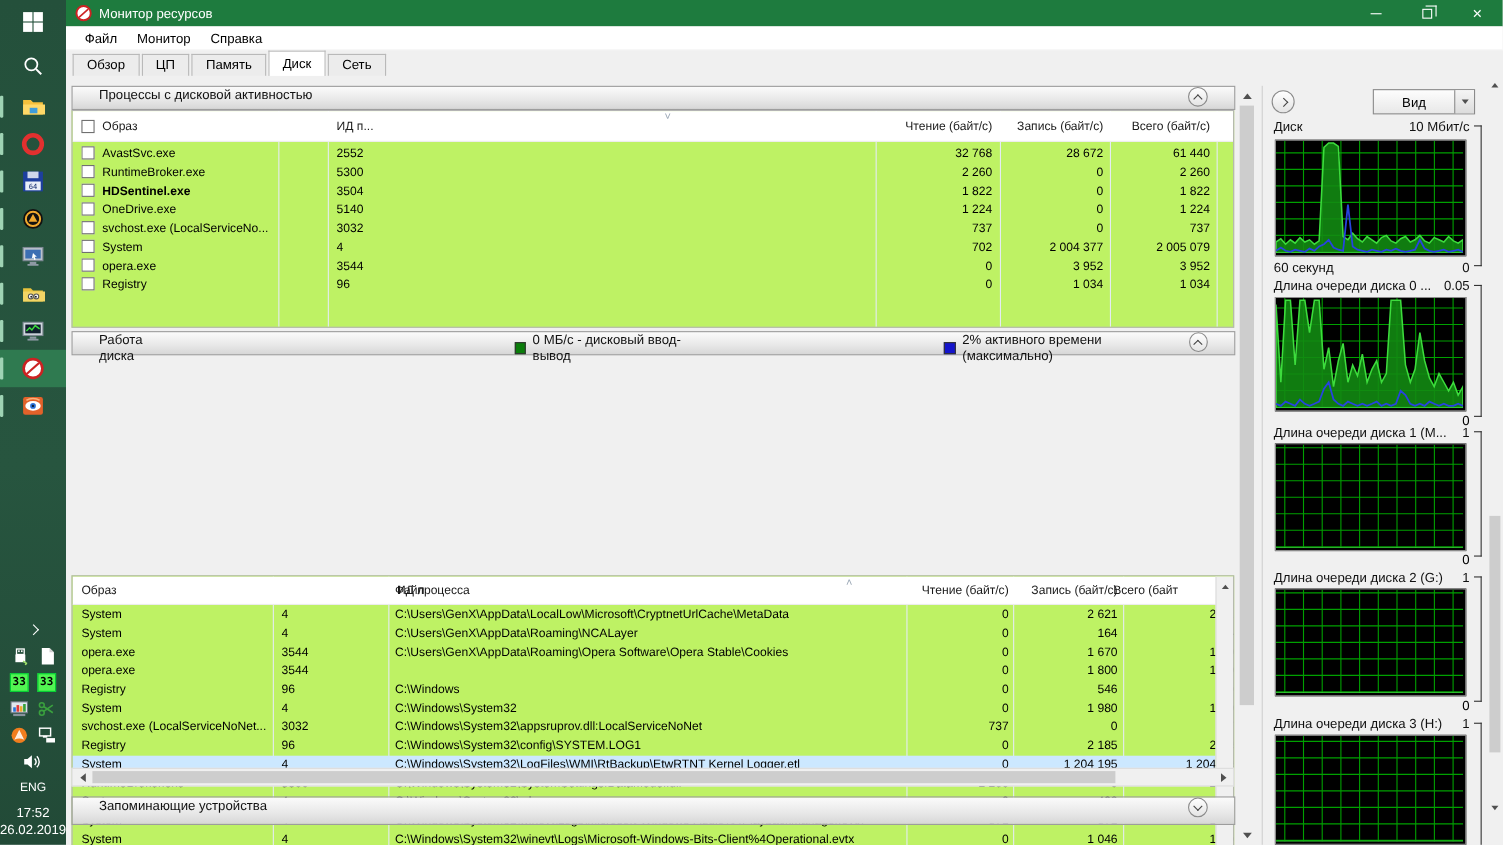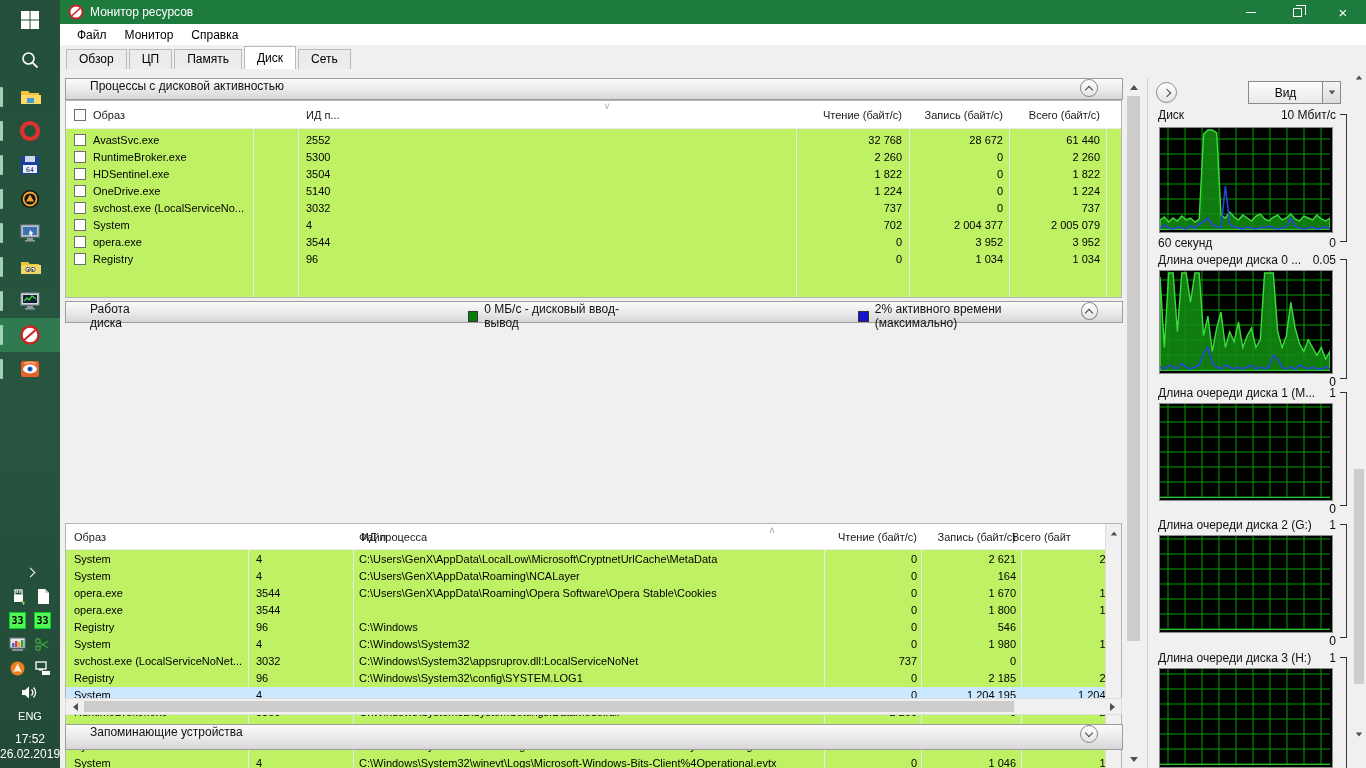--- a/index.html
+++ b/index.html
@@ -318,21 +318,21 @@
      <span class="tcell r" style="left:949px; width:85px;">61 440</span>
    </div>
         <div class="trow" style="top:48px;">
      <span class="tcell" style="left:8px; width:176px;"><span class="cbx"></span>RuntimeBroker.exe</span>
      <span class="tcell" style="left:240px; width:60px;">5300</span>
      <span class="tcell r" style="left:736px; width:100px;">2 260</span>
      <span class="tcell r" style="left:849px; width:88px;">0</span>
      <span class="tcell r" style="left:949px; width:85px;">2 260</span>
    </div>
         <div class="trow" style="top:65px;">
-     <span class="tcell" style="left:8px; width:176px;"><span class="cbx"></span>HDSentinel.exe</span>
+     <span class="tcell" style="left:8px; width:176px;font-weight:bold;"><span class="cbx"></span>HDSentinel.exe</span>
      <span class="tcell" style="left:240px; width:60px;">3504</span>
      <span class="tcell r" style="left:736px; width:100px;">1 822</span>
      <span class="tcell r" style="left:849px; width:88px;">0</span>
      <span class="tcell r" style="left:949px; width:85px;">1 822</span>
    </div>
         <div class="trow" style="top:82px;">
      <span class="tcell" style="left:8px; width:176px;"><span class="cbx"></span>OneDrive.exe</span>
      <span class="tcell" style="left:240px; width:60px;">5140</span>
      <span class="tcell r" style="left:736px; width:100px;">1 224</span>
      <span class="tcell r" style="left:849px; width:88px;">0</span>
@@ -461,20 +461,21 @@
      <span class="tcell" style="left:8px; width:172px;">Registry</span>
      <span class="tcell" style="left:190px; width:92px;">96</span>
      <span class="tcell" style="left:293px; width:460px;">C:\Windows\System32\config\SYSTEM.LOG1</span>
      <span class="tcell r" style="left:763px; width:88px;">0</span>
      <span class="tcell r" style="left:860px; width:90px;">2 185</span>
      <span class="tcell r" style="left:963px; width:98px;">2 185</span>
    </div>
         <div class="trow sel" style="top:163px; right:16px;">
      <span class="tcell" style="left:8px; width:172px;">System</span>
      <span class="tcell" style="left:190px; width:92px;">4</span>
+     <span class="tcell" style="left:293px; width:460px;">C:\Windows\System32\LogFiles\WMI\RtBackup\EtwRTNT Kernel Logger.etl</span>
      <span class="tcell r" style="left:763px; width:88px;">0</span>
      <span class="tcell r" style="left:860px; width:90px;">1 204 195</span>
      <span class="tcell r" style="left:963px; width:98px;">1 204 195</span>
    </div>
         <div class="trow" style="top:180px; right:16px;">
      <span class="tcell" style="left:8px; width:172px;">RuntimeBroker.exe</span>
      <span class="tcell" style="left:190px; width:92px;">5300</span>
      <span class="tcell" style="left:293px; width:460px;">C:\Windows\System32\SystemSettings.DataModel.dll</span>
      <span class="tcell r" style="left:763px; width:88px;">2 260</span>
      <span class="tcell r" style="left:860px; width:90px;">0</span>

